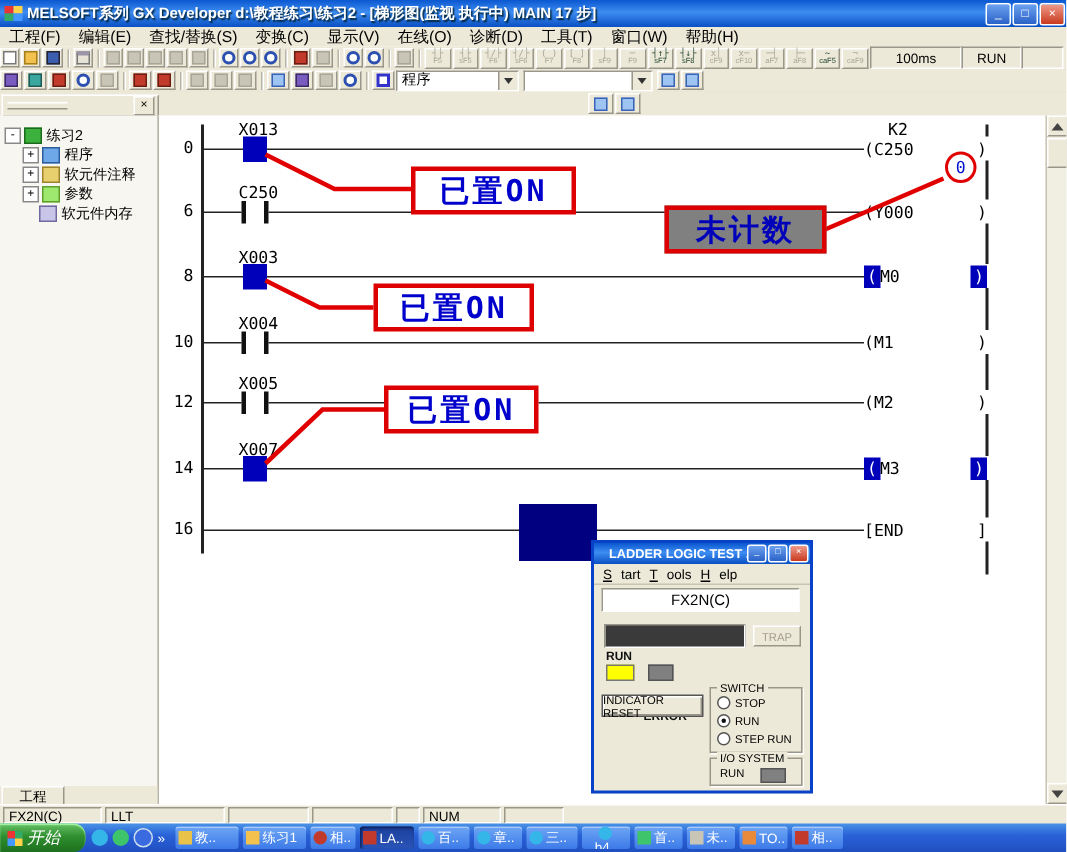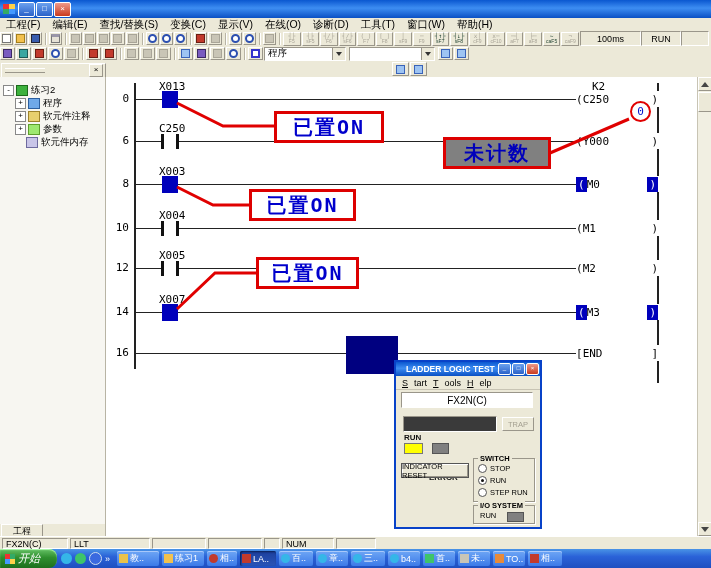--- a/index.html
+++ b/index.html
@@ -99,21 +99,21 @@
   #llt-menu span{margin-left:6px;}
   #llt-menu .u{margin-left:0;text-decoration:underline;}
   #fxbox{left:5px;top:30px;width:132px;height:16px;background:#fff;border:1px solid;border-color:#9a968a #fff #fff #9a968a;font-size:10px;display:flex;align-items:center;justify-content:center;box-sizing:border-box;}
   #blackbar{left:7px;top:54px;width:94px;height:16px;background:#3a3a3a;border:1px solid;border-color:#9a968a #fff #fff #9a968a;box-sizing:border-box;}
   #trapbtn{left:106px;top:55px;width:32px;height:14px;border:1px solid;border-color:#fff #9a968a #9a968a #fff;background:#ece9d8;font-size:7.5px;color:#a39f90;display:flex;align-items:center;justify-content:center;box-sizing:border-box;}
   .dlbl{font-size:8px;font-weight:bold;color:#111;}
   #runbox{left:8px;top:81px;width:17px;height:9px;background:#ffff00;border:1px solid #777;}
   #errbox{left:36px;top:81px;width:15px;height:9px;background:#808080;border:1px solid #555;}
   #resetbtn{left:5px;top:101px;width:68px;height:15px;border:1px solid #555;box-shadow:inset 1px 1px 0 #fff, inset -1px -1px 0 #9a968a;background:#ece9d8;font-size:7.5px;display:flex;align-items:center;justify-content:center;box-sizing:border-box;}
   .fset{border:1px solid #9a968a;box-shadow:1px 1px 0 #fff;font-size:8px;box-sizing:border-box;}
-  .fset .leg{position:absolute;top:-5px;left:4px;background:#ece9d8;padding:0 2px;font-size:7.5px;font-weight:bold;}
+  .fset .leg{position:absolute;top:-5px;left:4px;background:#ece9d8;padding:0 2px;font-size:7.5px;}
   .radio{width:7px;height:7px;border:1px solid #555;border-radius:50%;background:#fff;margin-right:3px;position:relative;flex:none;}
   .radio.sel::after{content:"";position:absolute;left:1.5px;top:1.5px;width:3px;height:3px;border-radius:50%;background:#111;}
   .rrow{position:absolute;display:flex;font-size:7.5px;}
   #iobox{left:33px;top:6px;width:15px;height:8px;background:#808080;border:1px solid #555;}
 
   
   #statusbar{left:0;top:536px;width:711px;height:13px;background:#ece9d8;border-top:1px solid #fff;display:flex;align-items:center;font-size:9px;}
   .seg{height:11px;border:1px solid;border-color:#9a968a #fff #fff #9a968a;margin-left:2px;display:flex;align-items:center;padding-left:3px;box-sizing:border-box;}
 
   
@@ -137,20 +137,21 @@
 
 <div id="screen">
 
   <div id="titlebar" class="abs">
     <span class="ticon">
         <i class="t1"></i>
         <i class="t2"></i>
         <i class="t3"></i>
         <i class="t4"></i>
       </span>
+    <span class="ttext">MELSOFT系列 GX Developer d:\教程练习\练习2 - [梯形图(监视 执行中)   MAIN   17 步]</span>
     <span class="winbtn">_</span>
     <span class="winbtn">□</span>
     <span class="winbtn close">×</span>
   </div>
 
   <div id="menubar" class="abs">
     <span class="mitem">工程(F)</span>
     <span class="mitem">编辑(E)</span>
     <span class="mitem">查找/替换(S)</span>
     <span class="mitem">变换(C)</span>
@@ -593,21 +594,21 @@
         <span>百..</span>
       </div>
     <div class="tbtn" style="width:32px;">
         <span class="tbico" style="background:#35b6e8;border-radius:50%;"></span>
         <span>章..</span>
       </div>
     <div class="tbtn" style="width:34px;">
         <span class="tbico" style="background:#35b6e8;border-radius:50%;"></span>
         <span>三..</span>
       </div>
-    <div class="tbtn" style="width:32px;">
+    <div class="tbtn" style="width:32px;flex-direction:column;">
         <span class="tbico" style="background:#35b6e8;border-radius:50%;"></span>
         <span>b4..</span>
       </div>
     <div class="tbtn" style="width:32px;">
         <span class="tbico" style="background:#3ec46a;"></span>
         <span>首..</span>
       </div>
     <div class="tbtn" style="width:32px;">
         <span class="tbico" style="background:#c9c5b6;"></span>
         <span>未..</span>

